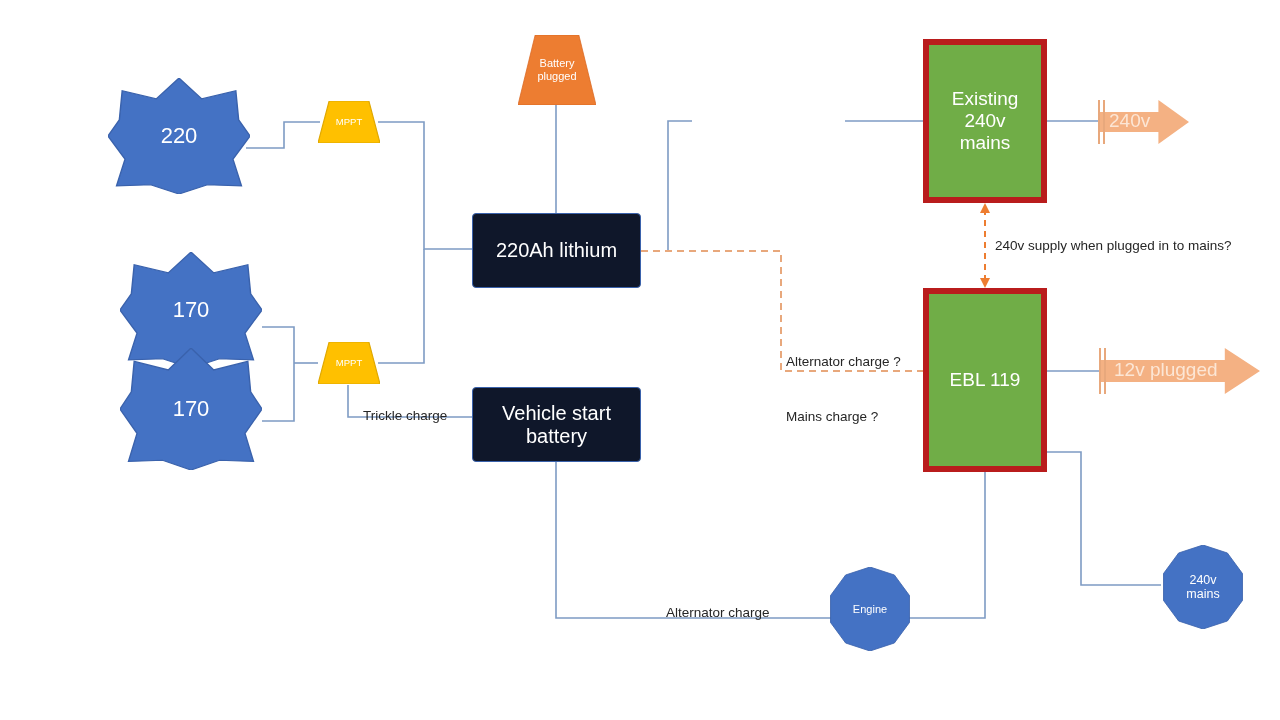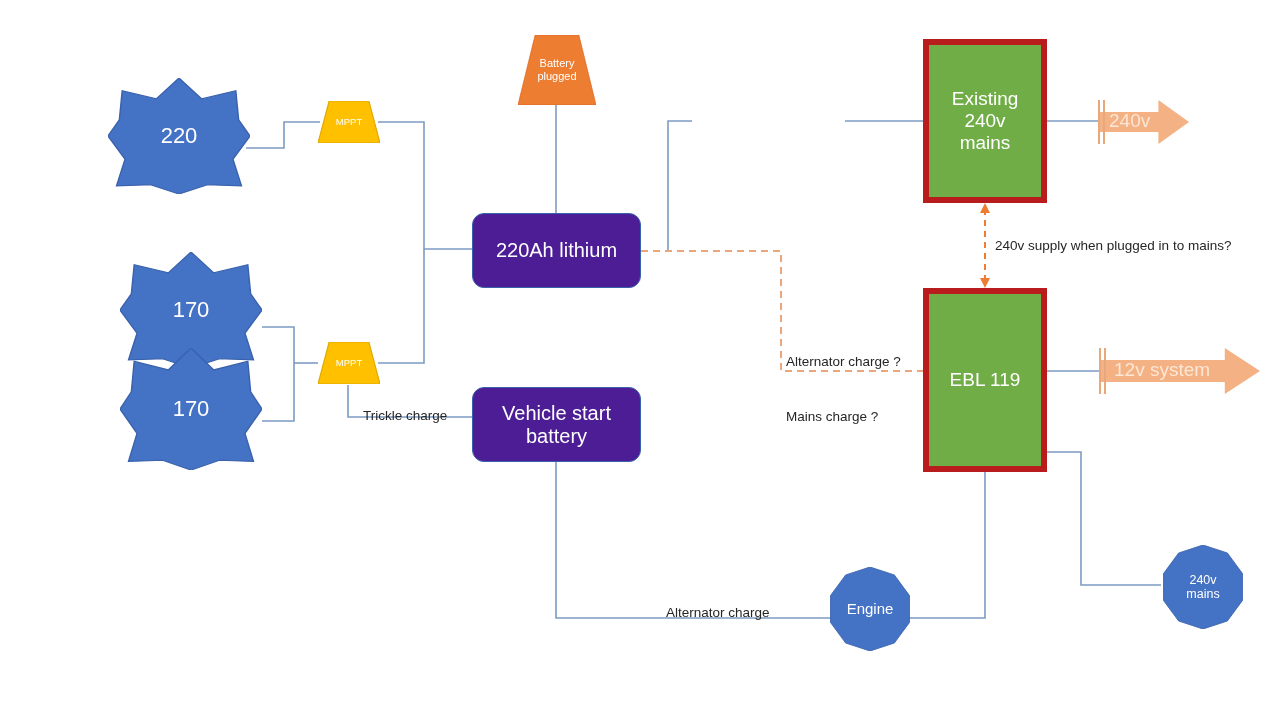--- a/index.html
+++ b/index.html
@@ -4,21 +4,21 @@
 <style>
   html,body{margin:0;padding:0;background:#ffffff;}
   body{width:1280px;height:720px;overflow:hidden;font-family:"Liberation Sans",sans-serif;}
   #stage{position:relative;width:1280px;height:720px;background:#fff;}
   #wires{position:absolute;left:0;top:0;width:1280px;height:720px;}
   .node{position:absolute;display:flex;align-items:center;justify-content:center;text-align:center;box-sizing:border-box;}
   .node .lbl{position:relative;z-index:3;line-height:1.15;}
   .shape{position:absolute;left:0;top:0;width:100%;height:100%;z-index:1;}
   .txt-white{color:#ffffff;}
   .free-label{position:absolute;color:#262626;font-size:13.5px;line-height:1.3;white-space:pre;}
-  .rr{border-radius:12px;background:#4c1d95;border:1px solid #3A62AC;}
+  .rr{border-radius:4px;background:#0f172a;border:1px solid #3A62AC;}
   .pill{border-radius:40px;background:#4472C4;border:1px solid #3A62AC;}
   .rect{background:#70AD47;border:6px solid #b91c1c;}
   .arrowlbl{position:absolute;z-index:3;color:#FCE6D5;font-size:19px;white-space:nowrap;}
   .tick{position:absolute;z-index:2;background:#E8A87C;}
 </style>
 </head>
 <body>
 
 <div id="stage">
 
@@ -135,21 +135,21 @@
   </div>
 
   <div class="node rect" style="left:923px;top:288px;width:124px;height:184px;">
     <span class="lbl txt-white" style="font-size:19px;">EBL 119</span>
   </div>
 
   <div class="node" style="left:828px;top:567px;width:84px;height:84px;">
     <svg class="shape" viewBox="0 0 100 100" preserveAspectRatio="none">
       <polygon points="50,0 79,9.5 97,34 97,66 79,90.5 50,100 21,90.5 3,66 3,34 21,9.5" fill="#4472C4" stroke="#3A62AC" stroke-width="1"></polygon>
     </svg>
-    <span class="lbl txt-white" style="font-size:15px;">Engine</span>
+    <span class="lbl txt-white" style="font-size:11px;">Engine</span>
   </div>
 
   <div class="node" style="left:1161px;top:545px;width:84px;height:84px;">
     <svg class="shape" viewBox="0 0 100 100" preserveAspectRatio="none">
       <polygon points="50,0 79,9.5 97,34 97,66 79,90.5 50,100 21,90.5 3,66 3,34 21,9.5" fill="#4472C4" stroke="#3A62AC" stroke-width="1"></polygon>
     </svg>
     <span class="lbl txt-white" style="font-size:12.5px;">
       <span>240v</span><br>
       <span>mains</span>
     </span>
@@ -161,21 +161,21 @@
     </svg>
     <span class="arrowlbl" style="left:10px;top:10px;">240v</span>
   </div>
   <div class="tick" style="left:1098px;top:100px;width:2px;height:44px;"></div>
   <div class="tick" style="left:1103px;top:100px;width:2px;height:44px;"></div>
 
   <div class="node" style="left:1100px;top:348px;width:160px;height:46px;">
     <svg class="shape" viewBox="0 0 100 100" preserveAspectRatio="none">
       <polygon points="0,26 78,26 78,0 100,50 78,100 78,74 0,74" fill="#F4B183"></polygon>
     </svg>
-    <span class="arrowlbl" style="left:14px;top:11px;">12v system</span>
+    <span class="arrowlbl" style="left:14px;top:11px;">12v plugged</span>
   </div>
   <div class="tick" style="left:1099px;top:348px;width:2px;height:46px;"></div>
   <div class="tick" style="left:1104px;top:348px;width:2px;height:46px;"></div>
 
   <div class="free-label" style="left:363px;top:407px;">Trickle charge</div>
 
   <div class="free-label" style="left:622px;top:604px;margin-left:44px;">Alternator charge</div>
 
   <div class="free-label" style="left:995px;top:237px;">240v supply when plugged in to mains?</div>
 

